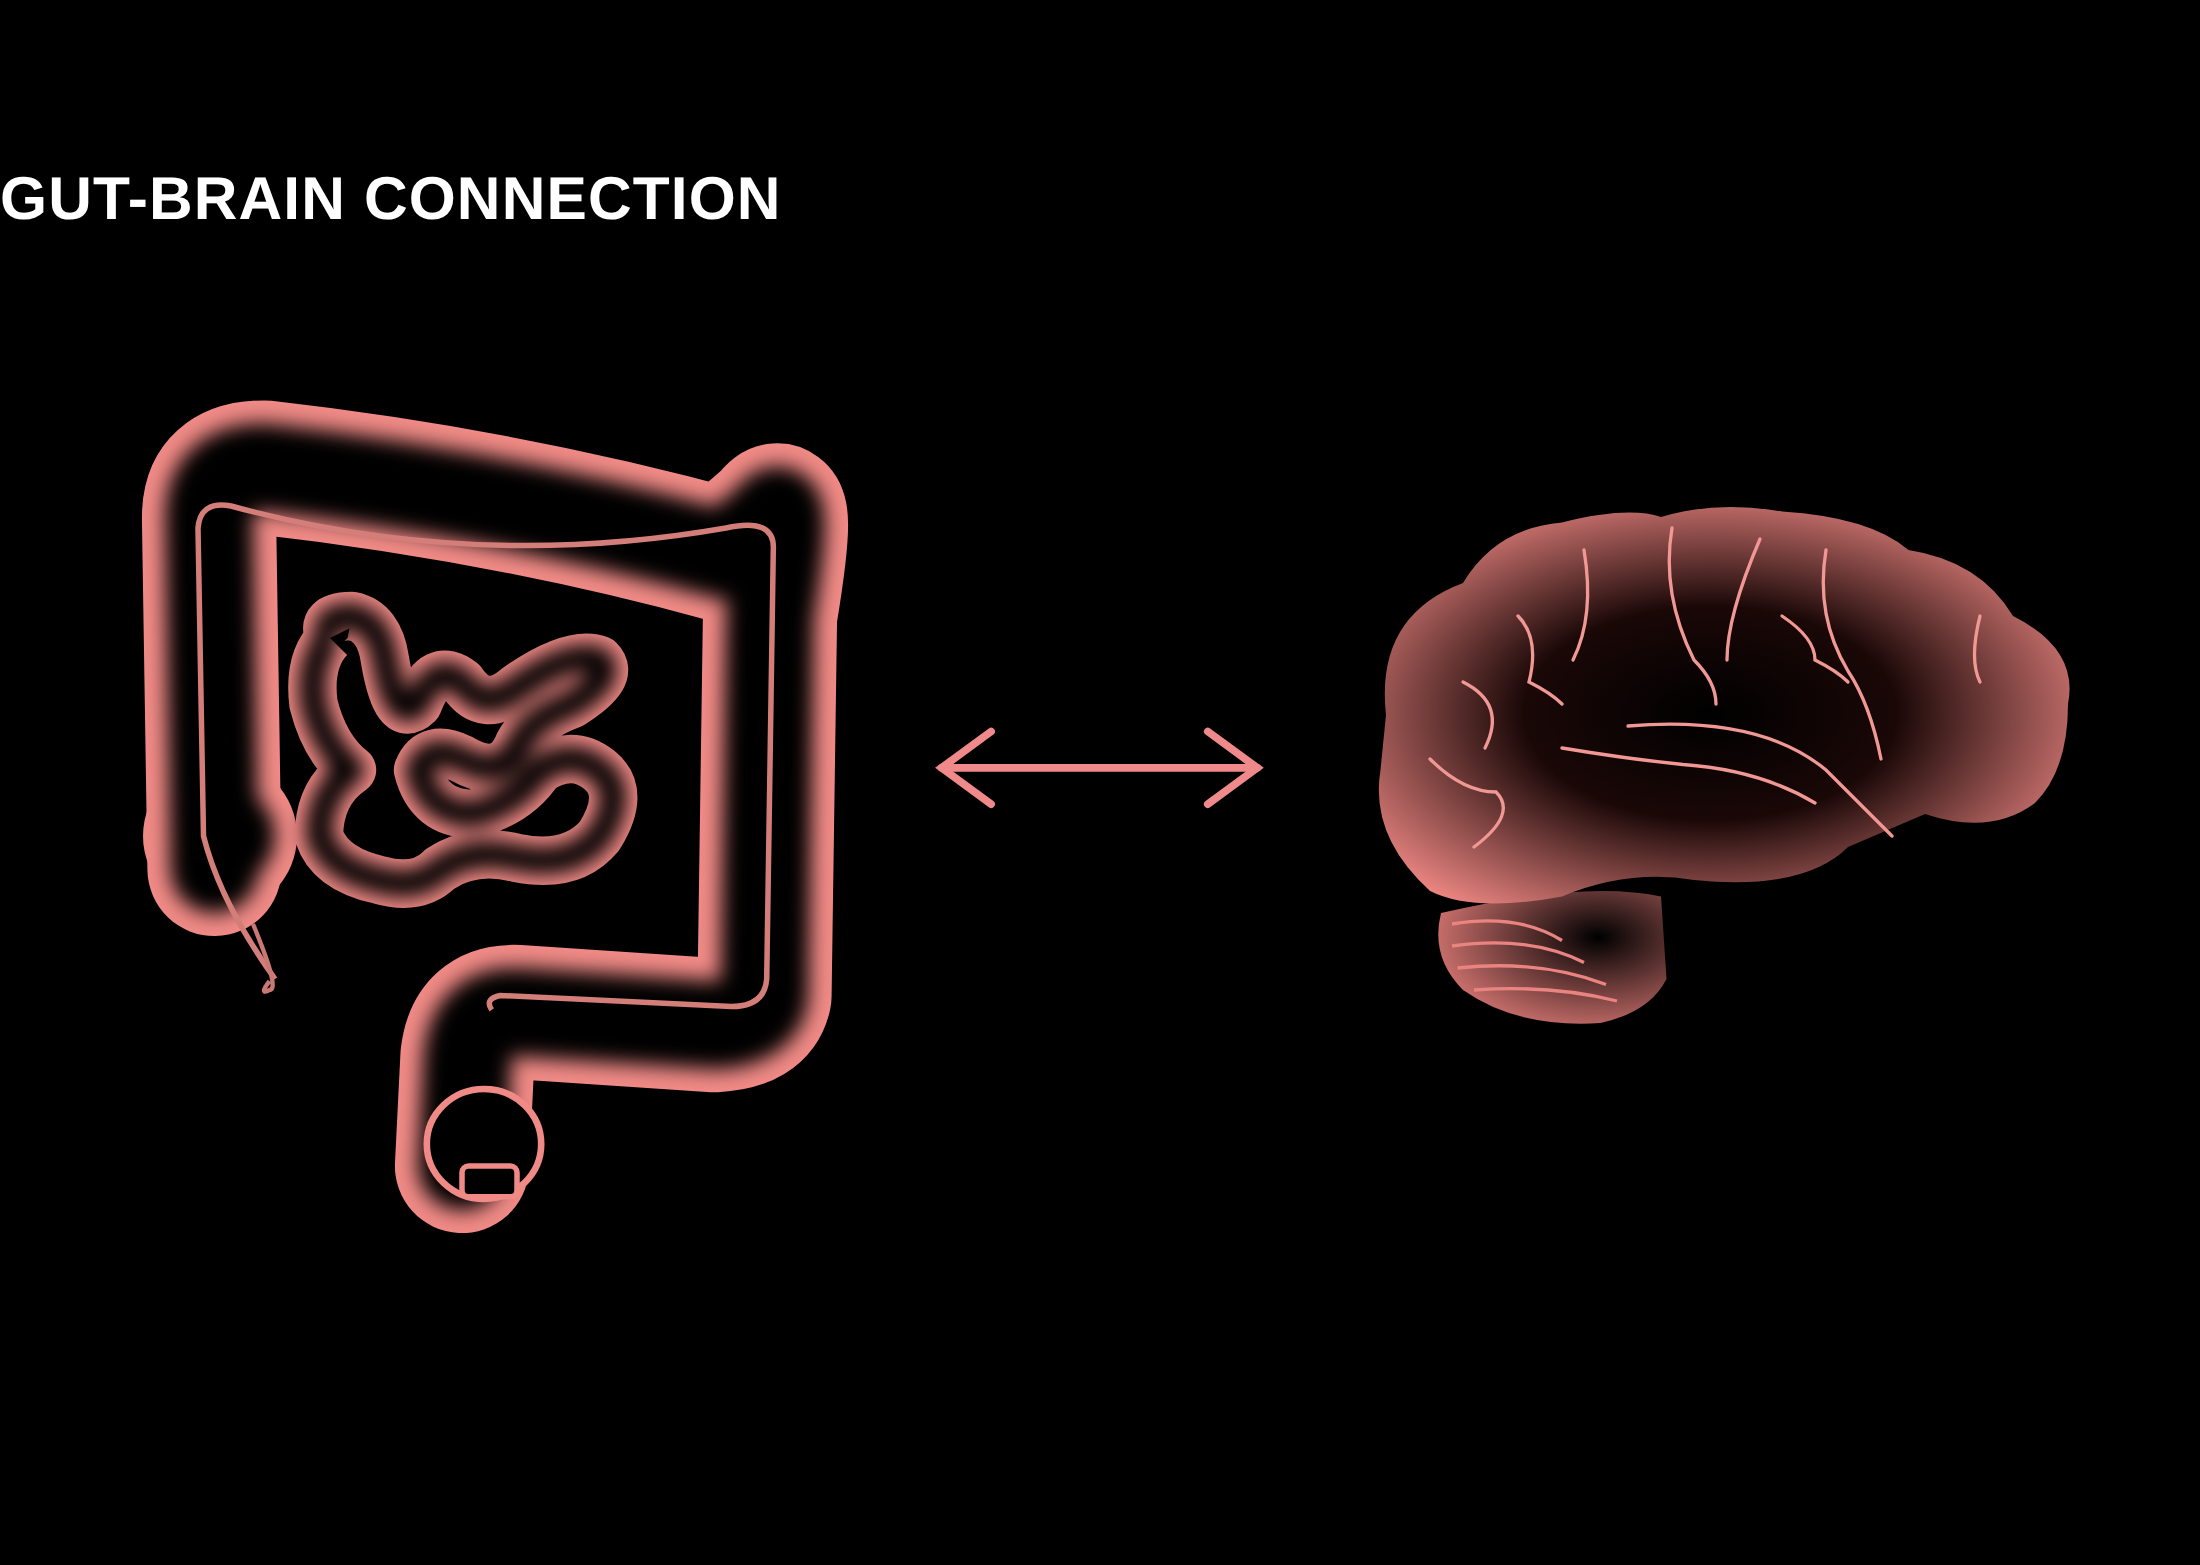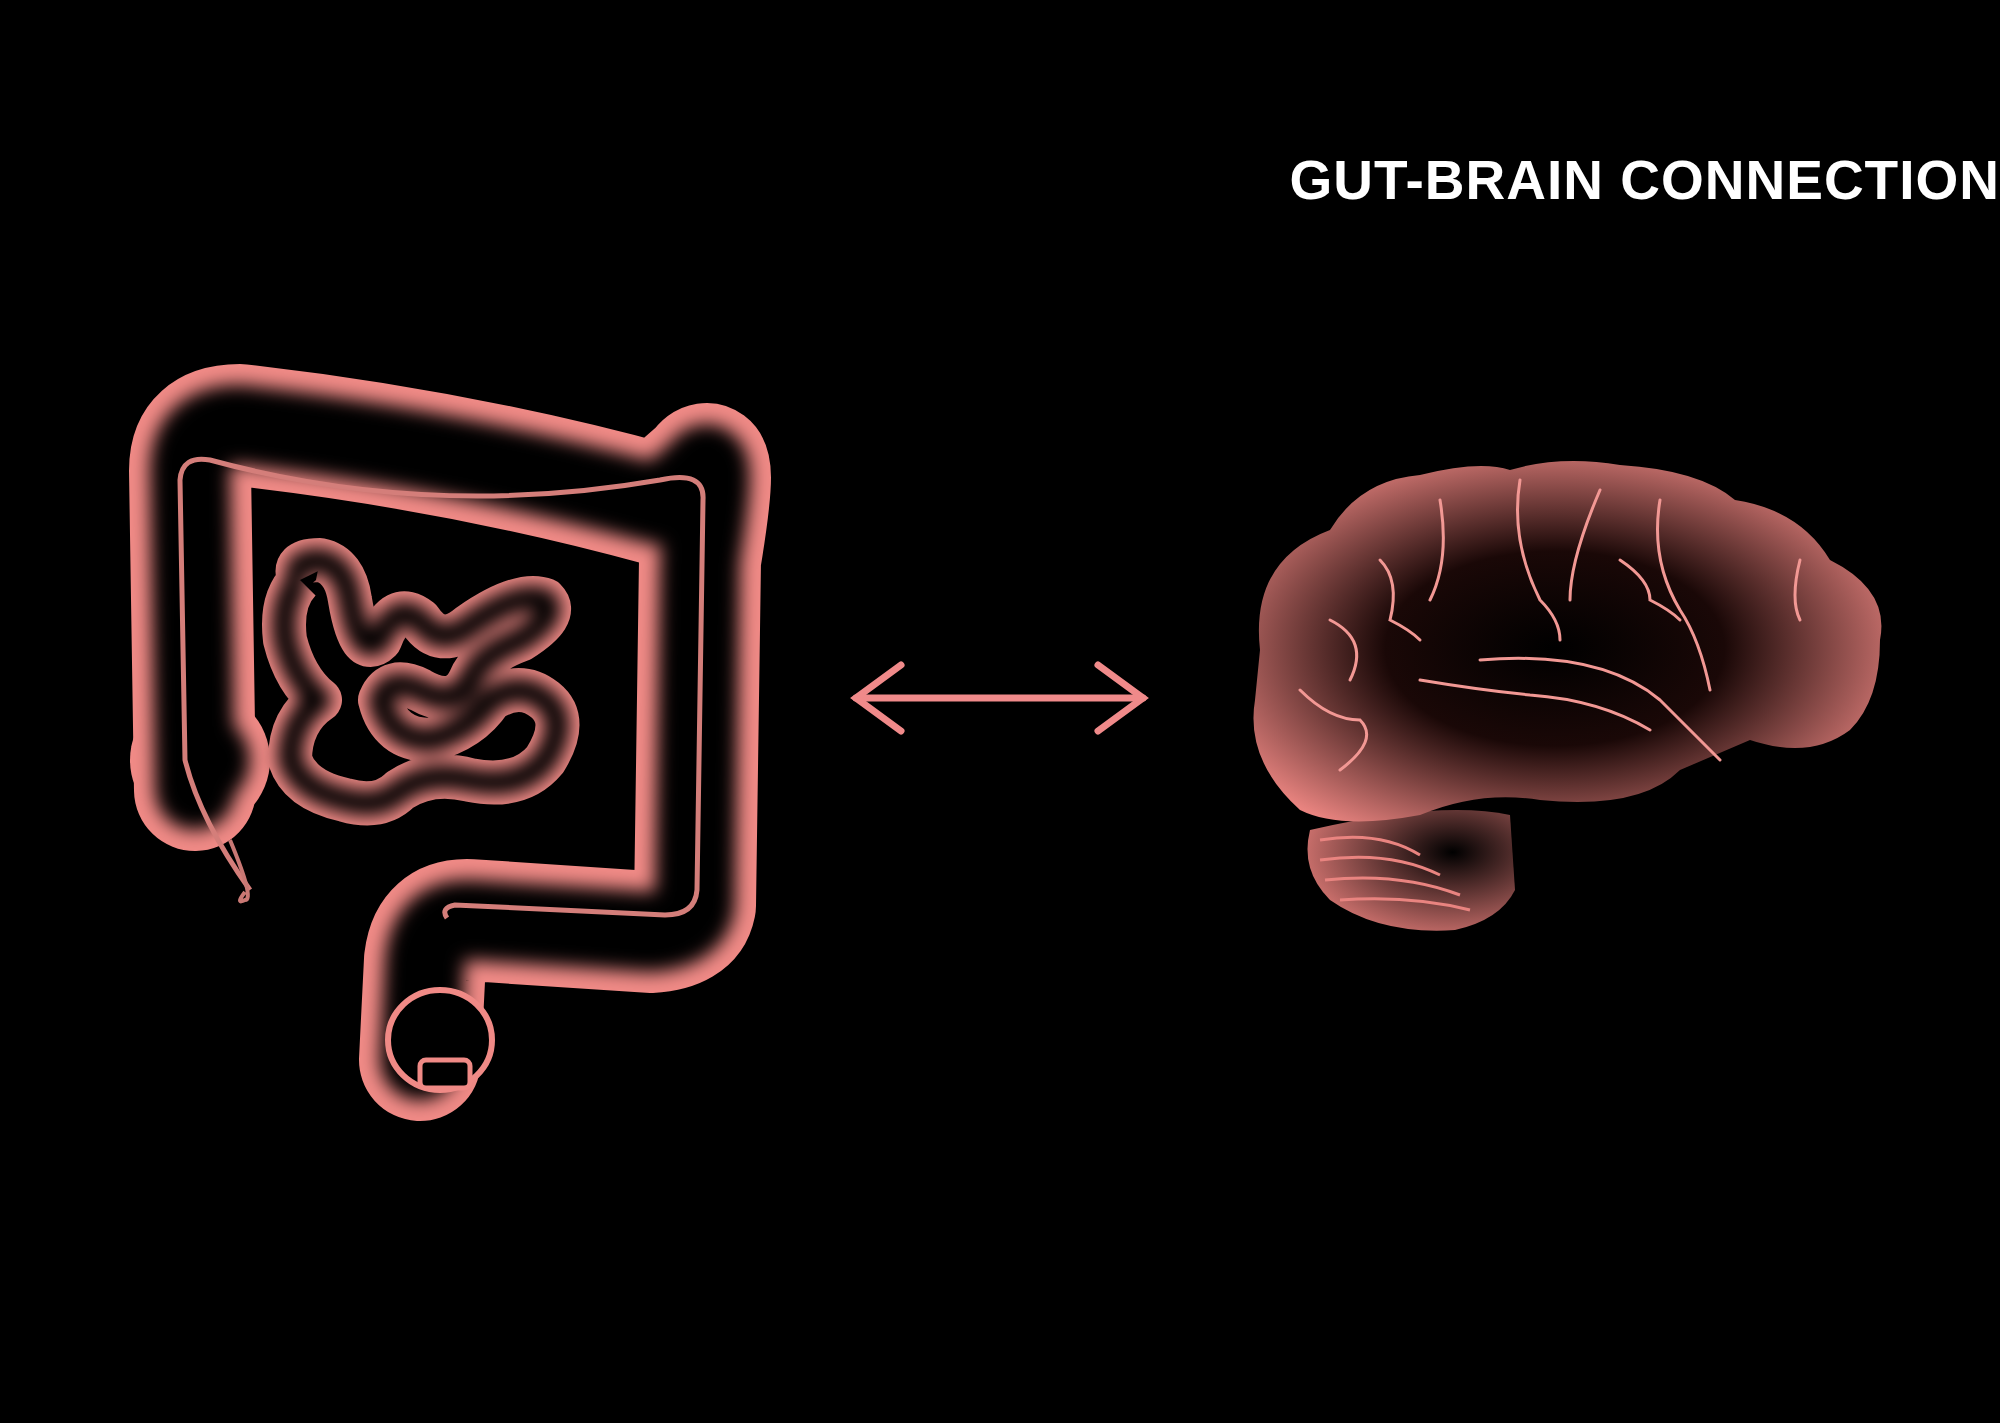--- a/index.html
+++ b/index.html
@@ -1,17 +1,17 @@
 <!DOCTYPE html>
 <html><head>
 <meta charset="utf-8">
 <style>
   html, body { margin:0; padding:0; background:#000; }
   body { width:2000px; height:1423px; position:relative; overflow:hidden; font-family:"Liberation Sans", sans-serif; }
-  .title { position:absolute; left:0; right:0; top:148px; text-align:right; color:#fff; font-weight:bold; font-size:55px; letter-spacing:1px; }
+  .title { position:absolute; left:0; right:0; top:148px; text-align:left; color:#fff; font-weight:bold; font-size:55px; letter-spacing:1px; }
   svg.stage { position:absolute; left:0; top:0; }
 </style>
 </head>
 <body>
 
 <div class="title">GUT-BRAIN CONNECTION</div>
 
 <svg class="stage" width="2000" height="1423" viewBox="0 0 2000 1423">
   <defs>
     <filter id="glowBlur" x="-20%" y="-20%" width="140%" height="140%">

